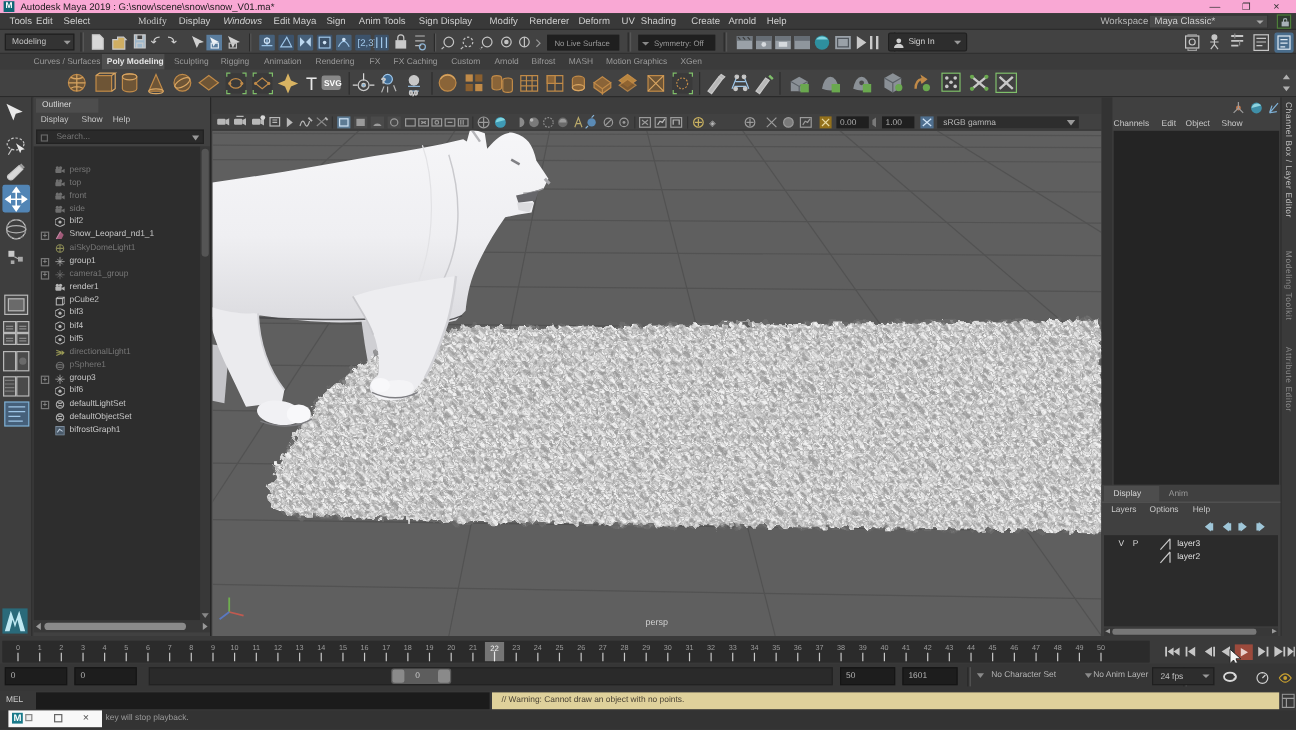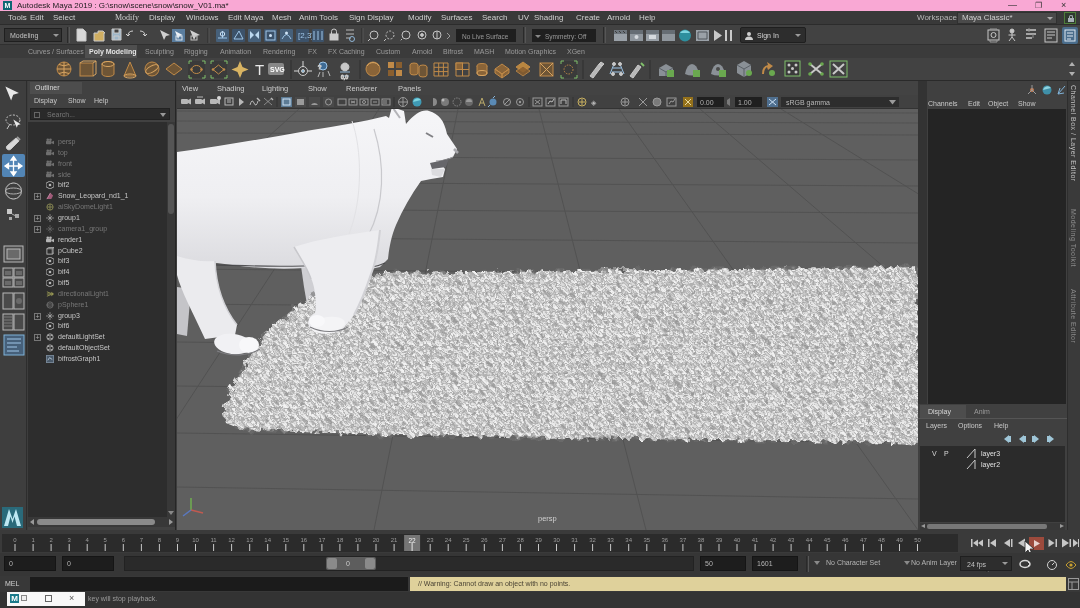--- a/index.html
+++ b/index.html
@@ -64,28 +64,28 @@
     <div class="winbtn" style="left:1061px;">×</div>
   </div>
 
   <div class="abs" id="menubar">
     <span class="m" style="left:8px;">Tools</span>
     <span class="m" style="left:30px;">Edit</span>
     <span class="m" style="left:53px;">Select</span>
     <span class="m" style="left:85px;margin-top:20px;">Select</span>
     <span class="m" style="left:115px;font-family:Liberation Serif, serif;">Modify</span>
     <span class="m" style="left:149px;">Display</span>
-    <span class="m" style="left:186px;">Windows</span>
+    <span class="m" style="left:186px;font-style:italic;">Windows</span>
     <span class="m" style="left:228px;">Edit Maya</span>
-    <span class="m" style="left:272px;">Mesh</span>
+    <span class="m" style="left:272px;">Sign</span>
     <span class="m" style="left:299px;">Anim Tools</span>
     <span class="m" style="left:349px;">Sign Display</span>
     <span class="m" style="left:408px;">Modify</span>
-    <span class="m" style="left:441px;">Surfaces</span>
-    <span class="m" style="left:482px;">Search</span>
+    <span class="m" style="left:441px;">Renderer</span>
+    <span class="m" style="left:482px;">Deform</span>
     <span class="m" style="left:518px;">UV</span>
     <span class="m" style="left:534px;">Shading</span>
     <span class="m" style="left:576px;">Create</span>
     <span class="m" style="left:607px;">Arnold</span>
     <span class="m" style="left:639px;">Help</span>
     <span class="m" style="left:917px;color:#b8b8b8;">Workspace :</span>
     <span class="m" style="left:957px;top:1px;width:100px;height:12px;background:#4a4a4a;border:1px solid #303030;padding-left:4px;">Maya Classic*
       <i style="position:absolute;right:3px;top:4px;width:0;height:0;border-left:3px solid transparent;border-right:3px solid transparent;border-top:3px solid #aaa;"></i></span>
     <span class="m" style="left:1064px;top:1px;width:12px;height:12px;background:#2f3a2f;border:1px solid #4e7e3a;">
       <i style="position:absolute;left:3px;top:5px;width:6px;height:4px;background:#a8b0b8;"></i>
@@ -624,28 +624,20 @@
       <div class="abs" style="left:1px;top:2px;width:6px;height:90px;background:#555;border-radius:3px;"></div>
       <div class="abs" style="left:1px;bottom:2px;width:0;height:0;border-left:3px solid transparent;border-right:3px solid transparent;border-top:4px solid #888;"></div>
     </div>
     <div class="abs" style="left:0px;top:436px;width:147px;height:10px;background:#383838;">
       <div class="abs" style="left:2px;top:2px;width:0;height:0;border-top:3px solid transparent;border-bottom:3px solid transparent;border-right:4px solid #999;"></div>
       <div class="abs" style="right:2px;top:2px;width:0;height:0;border-top:3px solid transparent;border-bottom:3px solid transparent;border-left:4px solid #999;"></div>
       <div class="abs" style="left:9px;top:2px;width:118px;height:6px;background:#8a8a8a;border-radius:3px;"></div>
     </div>
   </div>
 
-  <div class="abs" id="vpmenu">
-    <span style="left:5px;">View</span>
-      <span style="left:40px;">Shading</span>
-      <span style="left:85px;">Lighting</span>
-      <span style="left:131px;">Show</span>
-      <span style="left:169px;">Renderer</span>
-      <span style="left:221px;">Panels</span>
-  </div>
   <div class="abs" id="vptools">
     <svg width="741" height="14" viewBox="0 0 741 14">
       <g fill="#b8b8b8">
         <rect x="4" y="4" width="7" height="5" rx="1"></rect>
           <path d="M11,5 l3,-1.5 v6 l-3,-1.5 z"></path>
         <g transform="translate(18,0)">
             <rect x="0" y="4" width="7" height="5" rx="1"></rect>
             <path d="M7,5 l3,-1.5 v6 l-3,-1.5 z"></path>
             <path d="M2,2 h6" stroke="#b8b8b8"></path>
           </g>

